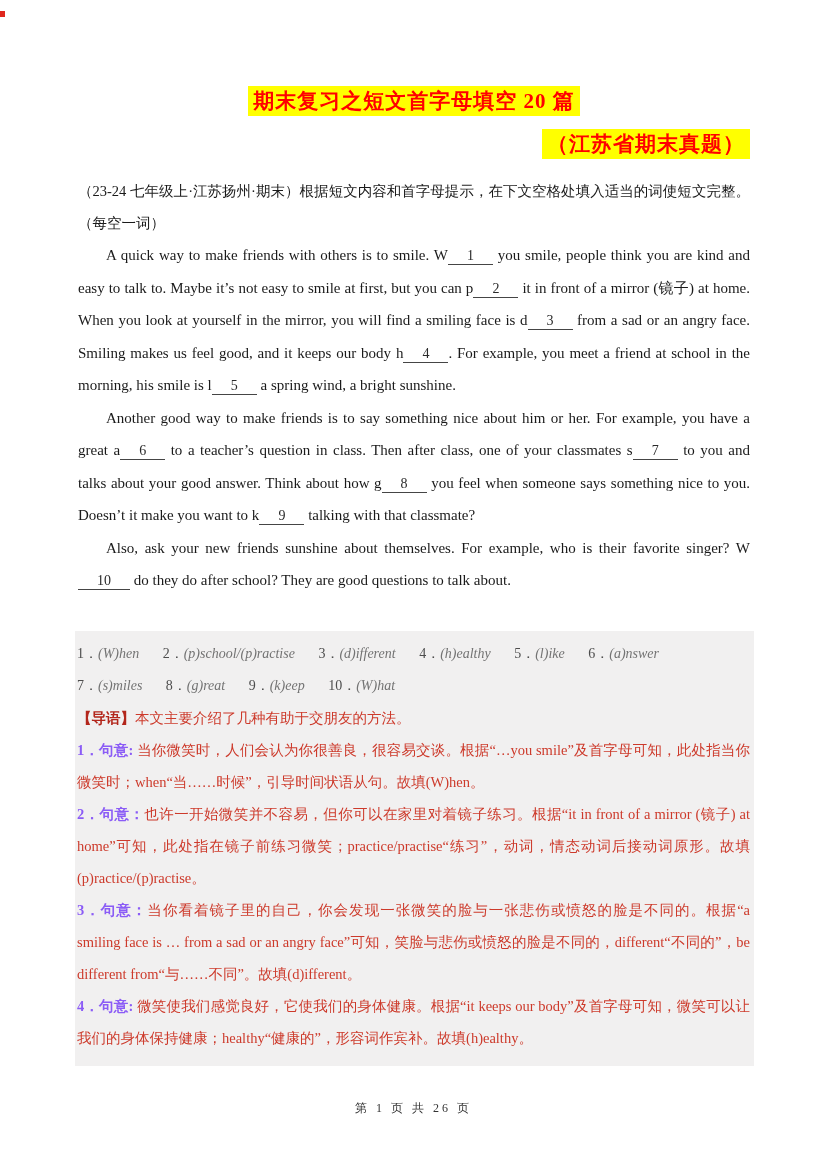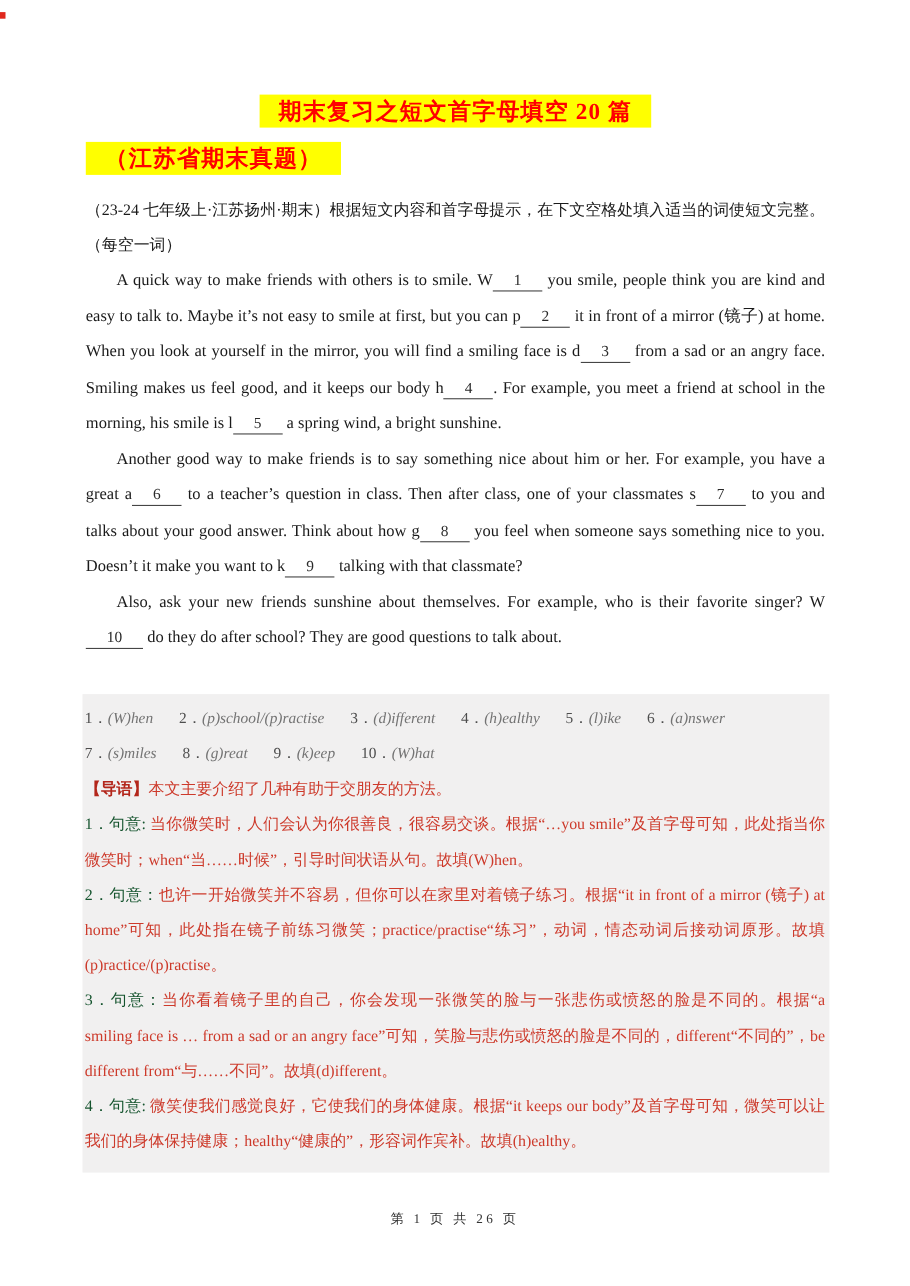--- a/index.html
+++ b/index.html
@@ -4,24 +4,24 @@
 <style>
   html,body{margin:0;padding:0;}
   body{
     width:827px;height:1169px;background:#ffffff;position:relative;
     font-family:"Liberation Serif","DejaVu Serif",serif;color:#1a1a1a;
     overflow:hidden;
   }
   .corner-mark{position:absolute;left:0;top:11px;width:5px;height:6px;background:#e0281e;}
   .page{width:672px;margin:0 auto;padding-left:1px;}
   .title-wrap{text-align:center;margin:0;padding-top:86px;}
-  .subtitle-wrap{text-align:left;margin-top:13px;}
+  .subtitle-wrap{text-align:right;margin-top:13px;}
   .hl{
     display:inline-block;background:#ffff00;color:#ff0000;
-    font-weight:bold;font-size:21px;line-height:28px;padding:1px 17px;
+    font-weight:bold;font-size:21px;line-height:28px;padding:1px 5px;
     letter-spacing:1px;
   }
   .instructions{
     font-size:14.5px;line-height:32px;margin:16px 0 0 0;text-align:justify;
   }
   .passage p{
     font-size:15px;line-height:32.5px;margin:0;text-align:justify;text-indent:28px;
   }
   .blank{
     display:inline-block;border-bottom:1px solid #454545;
@@ -35,21 +35,21 @@
   .ans-label,.exp-label{color:#b3261b;font-weight:bold;font-size:14.5px;line-height:32px;}
   .ans-row{font-size:14px;line-height:32px;white-space:nowrap;}
   .ans-item{margin-right:20px;}
   .ans-item:last-child{margin-right:0;text-align:right;}
   .ans-num{color:#4d4d4d;}
   .ans-word{color:#737373;font-style:italic;}
   .exp-intro{font-size:14.5px;line-height:32px;color:#cd3a2b;margin:0;}
   .exp-item{
     color:#cd3a2b;font-size:14.5px;line-height:32px;margin:0;text-align:justify;
   }
-  .exp-prefix{color:#14532d;font-weight:normal;}
+  .exp-prefix{color:#8b5cf6;font-weight:bold;}
   .footer{
     position:absolute;top:1100px;left:0;width:827px;text-align:center;
     font-size:12px;color:#333;letter-spacing:3px;
   }
 </style>
 </head>
 <body>
 
 <div class="corner-mark"></div>
 

